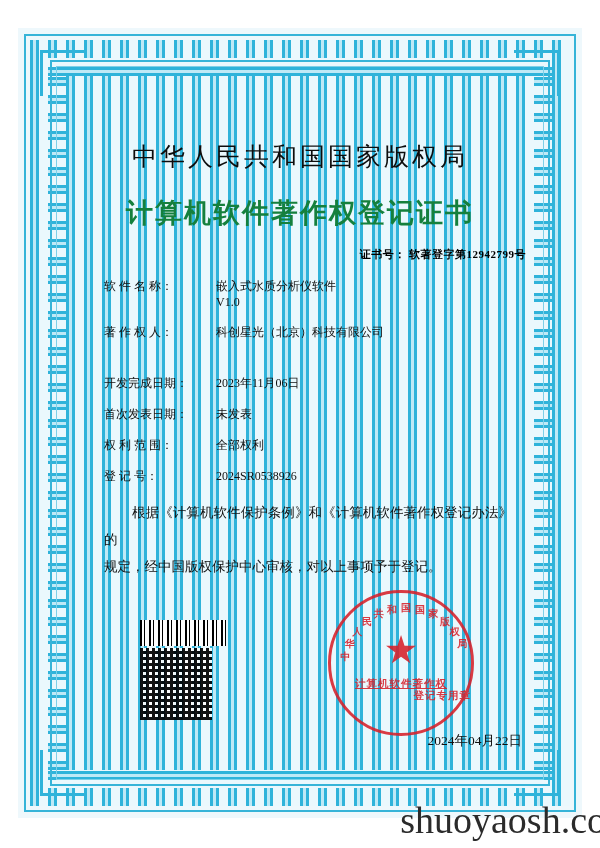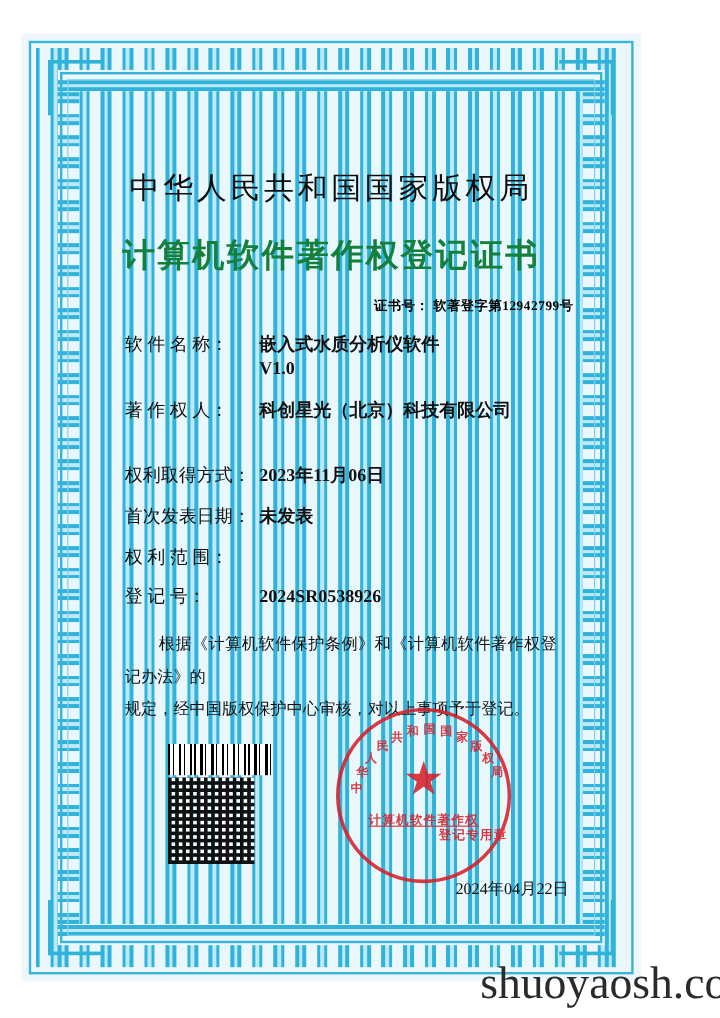--- a/index.html
+++ b/index.html
@@ -13,21 +13,21 @@
     position: relative;
     overflow: hidden;
     font-family: "Liberation Serif", "DejaVu Serif", serif;
   }
 
   
   #certificate {
     position: absolute;
     left: 18px;
     top: 28px;
-    width: 516px;
+    width: 564px;
     height: 790px;
     background: #eef8fc;
     box-sizing: border-box;
   }
 
   
   .frame-outer {
     position: absolute;
     left: 6px; top: 6px; right: 6px; bottom: 6px;
     border: 2px solid #37b4d8;
@@ -131,33 +131,32 @@
 
   .fields {
     margin-top: 16px;
     padding-left: 34px;
     padding-right: 10px;
   }
   .field-row {
     display: flex;
     align-items: flex-start;
     margin-bottom: 14px;
-    font-size: 15px;
+    font-size: 12px;
     color: #111;
   }
   .field-label {
     width: 112px;
     flex: none;
     letter-spacing: 0px;
     white-space: nowrap;
   }
   .field-value {
     flex: 1;
     line-height: 1.35;
-    font-weight: bold;
   }
   .gap-big { margin-top: 34px; }
 
   .statement {
     margin-top: 10px;
     padding-left: 34px;
     padding-right: 18px;
     font-size: 13.5px;
     line-height: 2.0;
     color: #111;
@@ -294,32 +293,33 @@
         <div class="field-value" style="white-space:pre-line">嵌入式水质分析仪软件
 V1.0</div>
       </div>
 
       <div class="field-row">
         <div class="field-label">著 作 权 人：</div>
         <div class="field-value">科创星光（北京）科技有限公司</div>
       </div>
 
       <div class="field-row gap-big">
-        <div class="field-label">权利取得方式：</div>
+        <div class="field-label">开发完成日期：</div>
         <div class="field-value">2023年11月06日</div>
       </div>
 
       <div class="field-row">
         <div class="field-label">首次发表日期：</div>
         <div class="field-value">未发表</div>
       </div>
 
 
       <div class="field-row">
         <div class="field-label">权 利 范 围：</div>
+        <div class="field-value">全部权利</div>
       </div>
 
       <div class="field-row">
         <div class="field-label">登 记 号：</div>
         <div class="field-value">2024SR0538926</div>
       </div>
 
     </div>
 
     <div class="statement">

